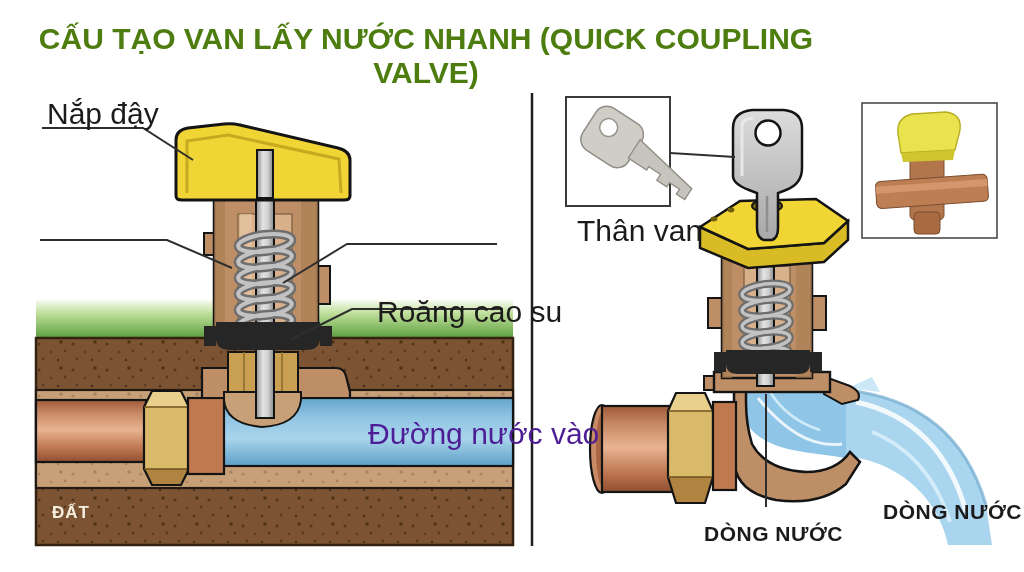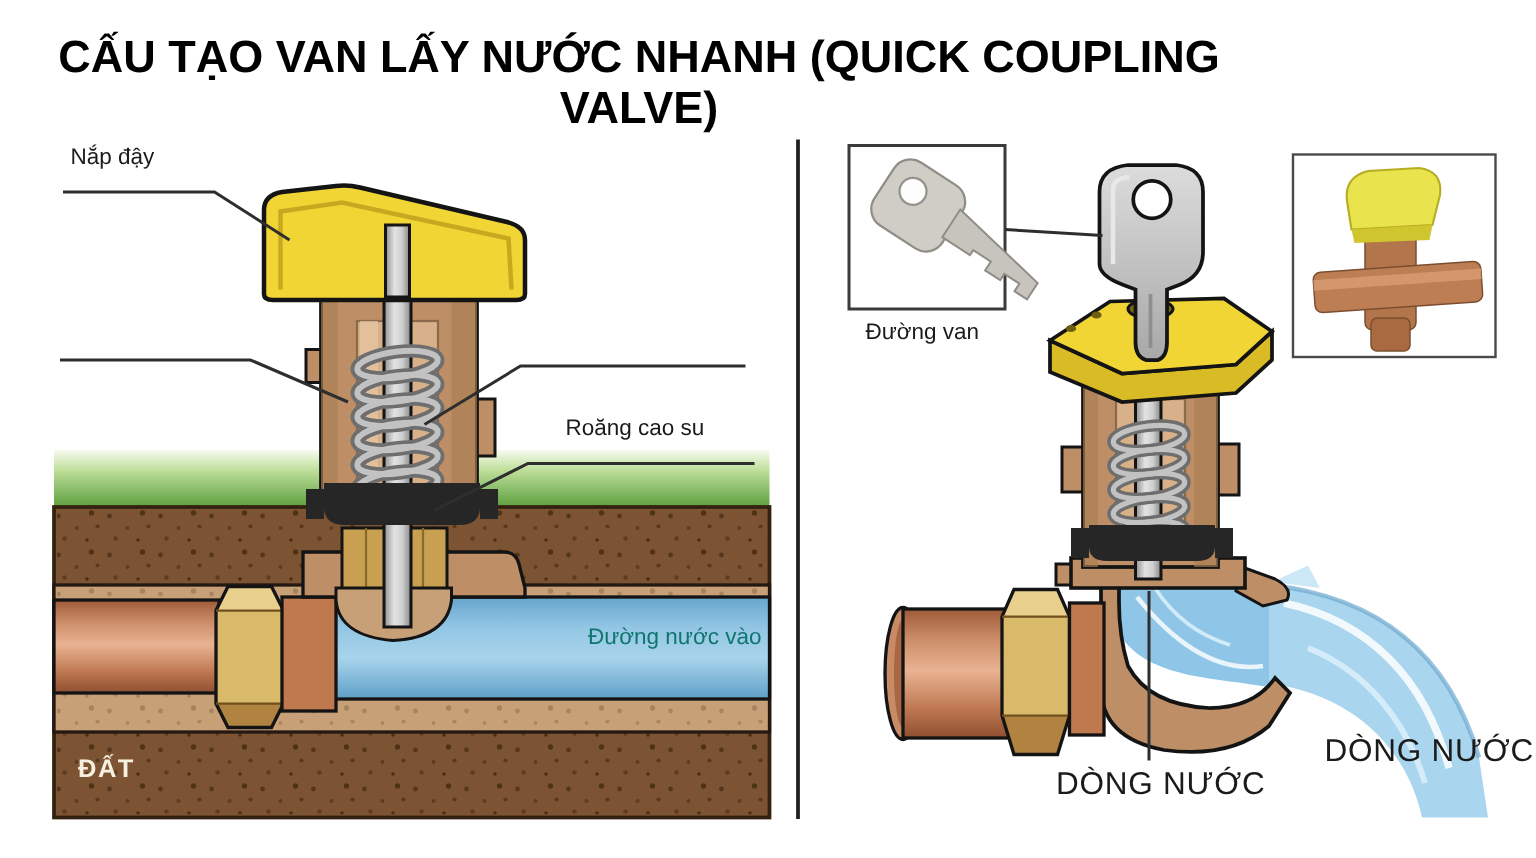--- a/index.html
+++ b/index.html
@@ -1,25 +1,25 @@
 <!DOCTYPE html>
 <html><head>
 <meta charset="utf-8">
 <style>
   html,body{margin:0;padding:0;background:#fff;}
   .stage{position:relative;width:1024px;height:572px;background:#ffffff;overflow:hidden;
          font-family:"Liberation Sans","DejaVu Sans",sans-serif;}
   .title{position:absolute;left:0;top:22px;width:852px;text-align:center;
-         font-size:30px;font-weight:700;color:#000000;letter-spacing:0px;}
+         font-size:30px;font-weight:700;color:#4d7c0f;letter-spacing:0px;}
   .artwork{position:absolute;left:0;top:0;width:1024px;height:572px;}
-  .lbl{position:absolute;font-size:15px;font-weight:500;color:#1b1b1b;line-height:1.12;}
+  .lbl{position:absolute;font-size:30px;font-weight:500;color:#1b1b1b;line-height:1.12;}
   .two-line{white-space:pre-line;}
-  .lbl-inlet{color:#0f766e;margin-left:24px;}
+  .lbl-inlet{color:#4c1d95;}
   .lbl-soil{color:#f6efe0;font-weight:600;font-size:17px;letter-spacing:1px;}
-  .lbl-flow{font-weight:400;font-size:21px;letter-spacing:.5px;}
+  .lbl-flow{font-weight:700;font-size:21px;letter-spacing:.5px;margin-top:11px;}
 </style>
 </head>
 <body>
 
 <div class="stage">
 
   <div class="title">CẤU TẠO VAN LẤY NƯỚC NHANH (QUICK COUPLING VALVE)</div>
 
   <svg class="artwork" viewBox="0 0 1024 572" xmlns="http://www.w3.org/2000/svg">
     <defs>
@@ -261,20 +261,20 @@
       <path d="M42 128 L143 128 L193 160"></path>
       <path d="M40 240 L167 240 L232 268"></path>
       <path d="M497 244 L347 244 L283 283"></path>
       <path d="M503 309 L352 309 L290 340"></path>
       <path d="M766 394 L766 507"></path>
       <path d="M670 153 L735 157"></path>
     </g>
   </svg>
 
   <div class="lbl" style="left:47px;top:97px;">Nắp đậy</div>
-  <div class="lbl" style="left:377px;top:278px;text-align:right;">Roăng cao su</div>
+  <div class="lbl" style="left:377px;top:295px;text-align:right;">Roăng cao su</div>
   <div class="lbl lbl-inlet" style="left:368px;top:417px;">Đường nước vào</div>
   <div class="lbl lbl-soil" style="left:52px;top:503px;">ĐẤT</div>
-  <div class="lbl" style="left:577px;top:214px;">Đường van</div>
+  <div class="lbl" style="left:577px;top:214px;">Thân van</div>
   <div class="lbl lbl-flow" style="left:704px;top:511px;">DÒNG NƯỚC</div>
   <div class="lbl lbl-flow" style="left:883px;top:489px;">DÒNG NƯỚC</div>
 
 </div>
 
 </body></html>

